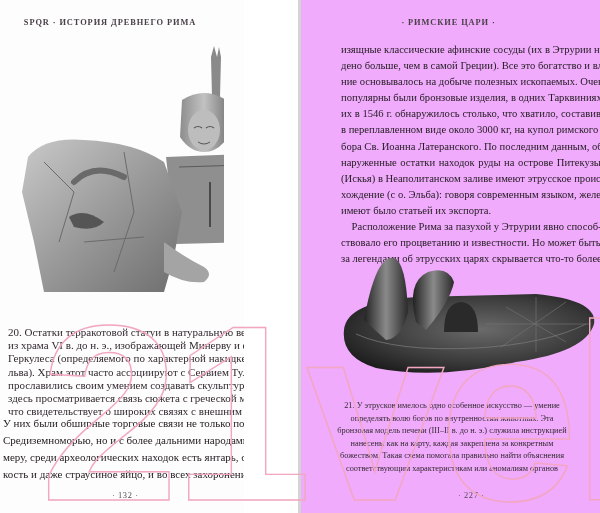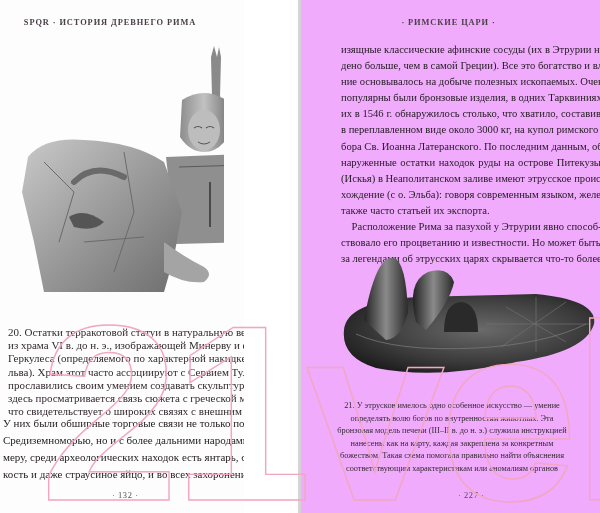--- a/index.html
+++ b/index.html
@@ -119,21 +119,21 @@
       <span class="line">изящные классические афинские сосуды (их в Этрурии най-</span>
       <span class="line">дено больше, чем в самой Греции). Все это богатство и влия-</span>
       <span class="line">ние основывалось на добыче полезных ископаемых. Очень</span>
       <span class="line">популярны были бронзовые изделия, в одних Тарквиниях</span>
       <span class="line">их в 1546 г. обнаружилось столько, что хватило, составив</span>
       <span class="line">в переплавленном виде около 3000 кг, на купол римского со-</span>
       <span class="line">бора Св. Иоанна Латеранского. По последним данным, об-</span>
       <span class="line">наруженные остатки находок руды на острове Питекузы</span>
       <span class="line">(Искья) в Неаполитанском заливе имеют этрусское проис-</span>
       <span class="line">хождение (с о. Эльба): говоря современным языком, железо</span>
-      <span class="line last">также часто статьей их экспорта.</span>
+      <span class="line last">имеют было статьей их экспорта.</span>
       <span class="line" style="white-space:pre;">    Расположение Рима за пазухой у Этрурии явно способ-</span>
       <span class="line">ствовало его процветанию и известности. Но может быть,</span>
       <span class="line">за легендами об этрусских царях скрывается что-то более</span>
     </div>
 
     <svg class="fig-liver" viewBox="0 0 262 128">
       <defs>
         <radialGradient id="bronze" cx="0.55" cy="0.45" r="0.7">
           <stop offset="0" stop-color="#6a6a6a"></stop>
           <stop offset="0.6" stop-color="#3a3a3a"></stop>

